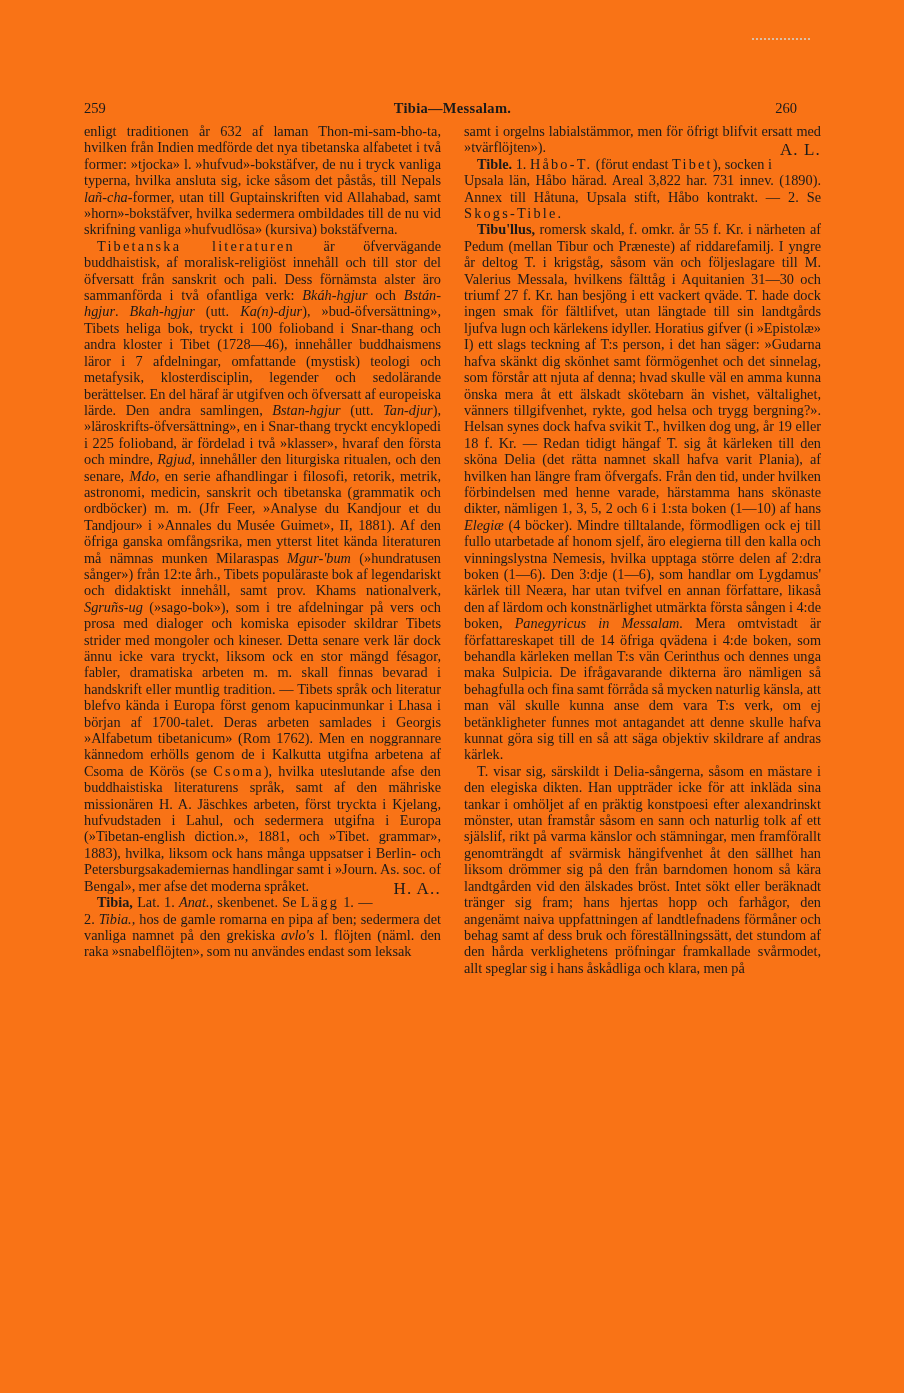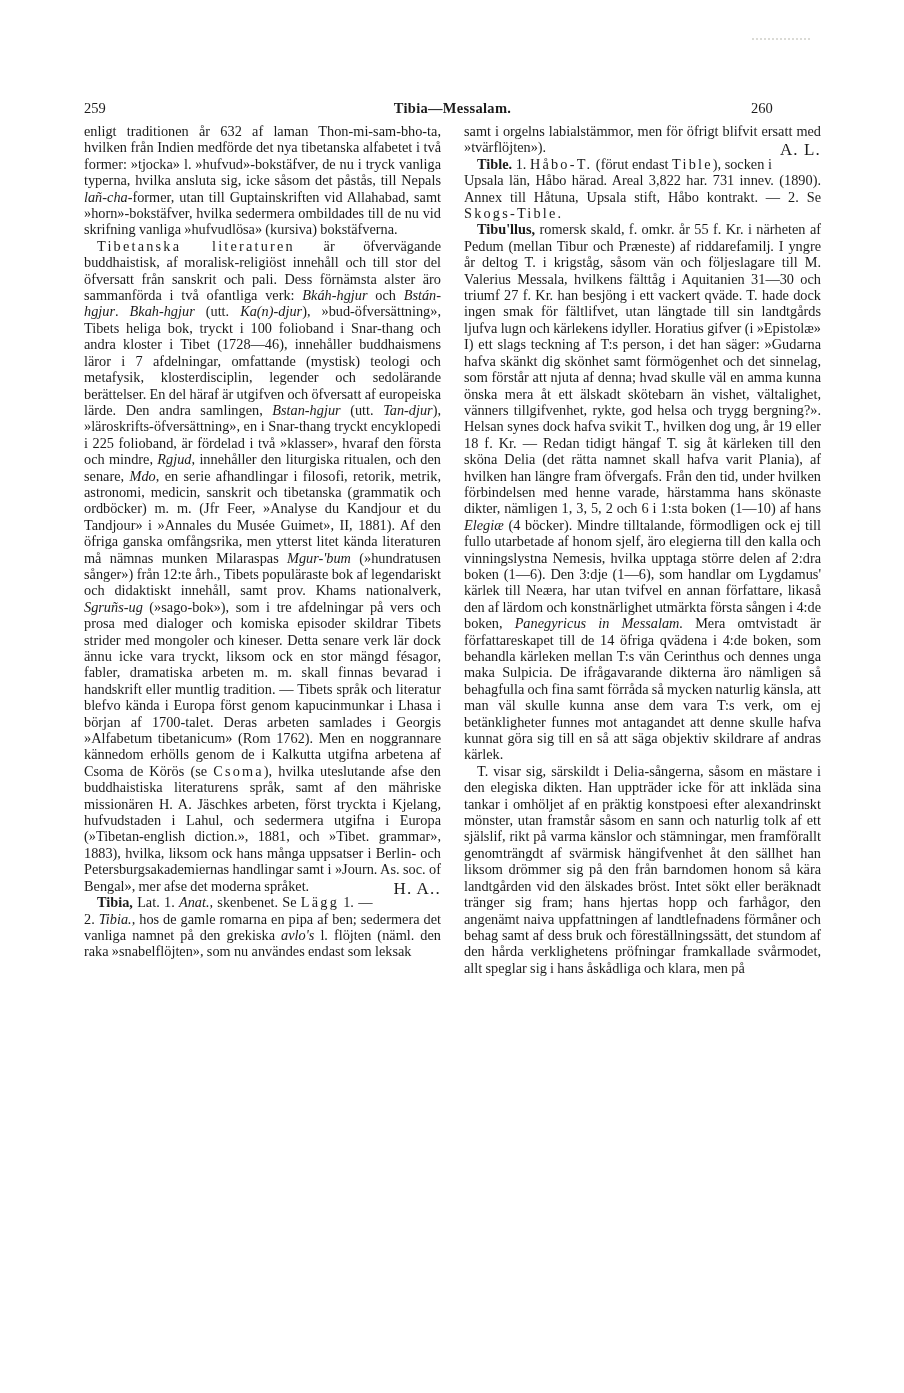--- a/index.html
+++ b/index.html
@@ -11,21 +11,21 @@
     width: 904px;
     height: 1393px;
     overflow: hidden;
     font-family: "Liberation Serif", "DejaVu Serif", serif;
   }
   .page {
     position: relative;
     box-sizing: border-box;
     width: 904px;
     height: 1393px;
-    background: #ffffff;
+    background: #f97316;
     color: #1b1b1b;
     padding: 99px 83px 0 84px;
   }
   .scan-artifact {
     position: absolute;
     top: 38px;
     left: 752px;
     width: 58px;
     border-top: 2px dotted #d3d3cd;
     opacity: 0.8;
@@ -34,21 +34,21 @@
     display: flex;
     align-items: baseline;
     font-size: 14.5px;
     line-height: 18px;
     margin-bottom: 6px;
   }
   .pagenum {
     width: 70px;
     font-size: 14.5px;
   }
-  .pagenum.right { text-align: left; }
+  .pagenum.right { text-align: center; }
   .page-title {
     flex: 1;
     text-align: center;
     font-weight: bold;
     letter-spacing: 0.3px;
   }
   .columns {
     display: flex;
     gap: 23px;
   }
@@ -95,19 +95,19 @@
   </header>
 
   <main class="columns">
     <div class="column">
         <p class="">enligt traditionen år 632 af laman Thon-mi-sam-bho-ta, hvilken från Indien medförde det nya tibetanska alfabetet i två former: »tjocka» l. »hufvud»-bokstäfver, de nu i tryck vanliga typerna, hvilka ansluta sig, icke såsom det påstås, till Nepals <i>lañ-cha</i>-former, utan till Guptainskriften vid Allahabad, samt »horn»-bokstäfver, hvilka sedermera ombildades till de nu vid skrifning vanliga »hufvudlösa» (kursiva) bokstäfverna.</p>
         <p class="indent"><span class="spaced">Tibetanska literaturen</span> är öfvervägande buddhaistisk, af moralisk-religiöst innehåll och till stor del öfversatt från sanskrit och pali. Dess förnämsta alster äro sammanförda i två ofantliga verk: <i>Bkáh-hgjur</i> och <i>Bstán-hgjur</i>. <i>Bkah-hgjur</i> (utt. <i>Ka(n)-djur</i>), »bud-öfversättning», Tibets heliga bok, tryckt i 100 folioband i Snar-thang och andra kloster i Tibet (1728—46), innehåller buddhaismens läror i 7 afdelningar, omfattande (mystisk) teologi och metafysik, klosterdisciplin, legender och sedolärande berättelser. En del häraf är utgifven och öfversatt af europeiska lärde. Den andra samlingen, <i>Bstan-hgjur</i> (utt. <i>Tan-djur</i>), »läroskrifts-öfversättning», en i Snar-thang tryckt encyklopedi i 225 folioband, är fördelad i två »klasser», hvaraf den första och mindre, <i>Rgjud</i>, innehåller den liturgiska ritualen, och den senare, <i>Mdo</i>, en serie afhandlingar i filosofi, retorik, metrik, astronomi, medicin, sanskrit och tibetanska (grammatik och ordböcker) m. m. (Jfr Feer, »Analyse du Kandjour et du Tandjour» i »Annales du Musée Guimet», II, 1881). Af den öfriga ganska omfångsrika, men ytterst litet kända literaturen må nämnas munken Milaraspas <i>Mgur-'bum</i> (»hundratusen sånger») från 12:te årh., Tibets populäraste bok af legendariskt och didaktiskt innehåll, samt prov. Khams nationalverk, <i>Sgruñs-ug</i> (»sago-bok»), som i tre afdelningar på vers och prosa med dialoger och komiska episoder skildrar Tibets strider med mongoler och kineser. Detta senare verk lär dock ännu icke vara tryckt, liksom ock en stor mängd fésagor, fabler, dramatiska arbeten m. m. skall finnas bevarad i handskrift eller muntlig tradition. — Tibets språk och literatur blefvo kända i Europa först genom kapucinmunkar i Lhasa i början af 1700-talet. Deras arbeten samlades i Georgis »Alfabetum tibetanicum» (Rom 1762). Men en noggrannare kännedom erhölls genom de i Kalkutta utgifna arbetena af Csoma de Körös (se <span class="spaced">Csoma</span>), hvilka uteslutande afse den buddhaistiska literaturens språk, samt af den mähriske missionären H. A. Jäschkes arbeten, först tryckta i Kjelang, hufvudstaden i Lahul, och sedermera utgifna i Europa (»Tibetan-english diction.», 1881, och »Tibet. grammar», 1883), hvilka, liksom ock hans många uppsatser i Berlin- och Petersburgsakademiernas handlingar samt i »Journ. As. soc. of Bengal», mer afse det moderna språket.<span class="signature">H. A..</span></p>
         <p class="indent"><b>Tibia,</b> Lat. 1. <i>Anat.,</i> skenbenet. Se <span class="spaced">Lägg</span> 1. — 2. <i>Tibia.,</i> hos de gamle romarna en pipa af ben; sedermera det vanliga namnet på den grekiska <i>avlo's</i> l. flöjten (näml. den raka »snabelflöjten», som nu användes endast som leksak</p>
       </div>
     <div class="column">
         <p class="">samt i orgelns labialstämmor, men för öfrigt blifvit ersatt med »tvärflöjten»).<span class="signature">A. L.</span></p>
-        <p class="indent"><b>Tible.</b> 1. <span class="spaced">Håbo-T.</span> (förut endast <span class="spaced">Tible</span>), socken i Upsala län, Håbo härad. Areal 3,822 har. 731 innev. (1890). Annex till Håtuna, Upsala stift, Håbo kontrakt. — 2. Se <span class="spaced">Skogs-Tible</span>.</p>
+        <p class="indent"><b>Tible.</b> 1. <span class="spaced">Håbo-T.</span> (förut endast <span class="spaced">Tibet</span>), socken i Upsala län, Håbo härad. Areal 3,822 har. 731 innev. (1890). Annex till Håtuna, Upsala stift, Håbo kontrakt. — 2. Se <span class="spaced">Skogs-Tible</span>.</p>
         <p class="indent"><b>Tibu'llus,</b> romersk skald, f. omkr. år 55 f. Kr. i närheten af Pedum (mellan Tibur och Præneste) af riddarefamilj. I yngre år deltog T. i krigståg, såsom vän och följeslagare till M. Valerius Messala, hvilkens fälttåg i Aquitanien 31—30 och triumf 27 f. Kr. han besjöng i ett vackert qväde. T. hade dock ingen smak för fältlifvet, utan längtade till sin landtgårds ljufva lugn och kärlekens idyller. Horatius gifver (i »Epistolæ» I) ett slags teckning af T:s person, i det han säger: »Gudarna hafva skänkt dig skönhet samt förmögenhet och det sinnelag, som förstår att njuta af denna; hvad skulle väl en amma kunna önska mera åt ett älskadt skötebarn än vishet, vältalighet, vänners tillgifvenhet, rykte, god helsa och trygg bergning?». Helsan synes dock hafva svikit T., hvilken dog ung, år 19 eller 18 f. Kr. — Redan tidigt hängaf T. sig åt kärleken till den sköna Delia (det rätta namnet skall hafva varit Plania), af hvilken han längre fram öfvergafs. Från den tid, under hvilken förbindelsen med henne varade, härstamma hans skönaste dikter, nämligen 1, 3, 5, 2 och 6 i 1:sta boken (1—10) af hans <i>Elegiæ</i> (4 böcker). Mindre tilltalande, förmodligen ock ej till fullo utarbetade af honom sjelf, äro elegierna till den kalla och vinningslystna Nemesis, hvilka upptaga större delen af 2:dra boken (1—6). Den 3:dje (1—6), som handlar om Lygdamus' kärlek till Neæra, har utan tvifvel en annan författare, likaså den af lärdom och konstnärlighet utmärkta första sången i 4:de boken, <i>Panegyricus in Messalam.</i> Mera omtvistadt är författareskapet till de 14 öfriga qvädena i 4:de boken, som behandla kärleken mellan T:s vän Cerinthus och dennes unga maka Sulpicia. De ifrågavarande dikterna äro nämligen så behagfulla och fina samt förråda så mycken naturlig känsla, att man väl skulle kunna anse dem vara T:s verk, om ej betänkligheter funnes mot antagandet att denne skulle hafva kunnat göra sig till en så att säga objektiv skildrare af andras kärlek.</p>
         <p class="indent">T. visar sig, särskildt i Delia-sångerna, såsom en mästare i den elegiska dikten. Han uppträder icke för att inkläda sina tankar i omhöljet af en präktig konstpoesi efter alexandrinskt mönster, utan framstår såsom en sann och naturlig tolk af ett själslif, rikt på varma känslor och stämningar, men framförallt genomträngdt af svärmisk hängifvenhet åt den sällhet han liksom drömmer sig på den från barndomen honom så kära landtgården vid den älskades bröst. Intet sökt eller beräknadt tränger sig fram; hans hjertas hopp och farhågor, den angenämt naiva uppfattningen af landtlefnadens förmåner och behag samt af dess bruk och föreställningssätt, det stundom af den hårda verklighetens pröfningar framkallade svårmodet, allt speglar sig i hans åskådliga och klara, men på</p>
       </div>
   </main>
 
 </div>
 
 </body></html>

